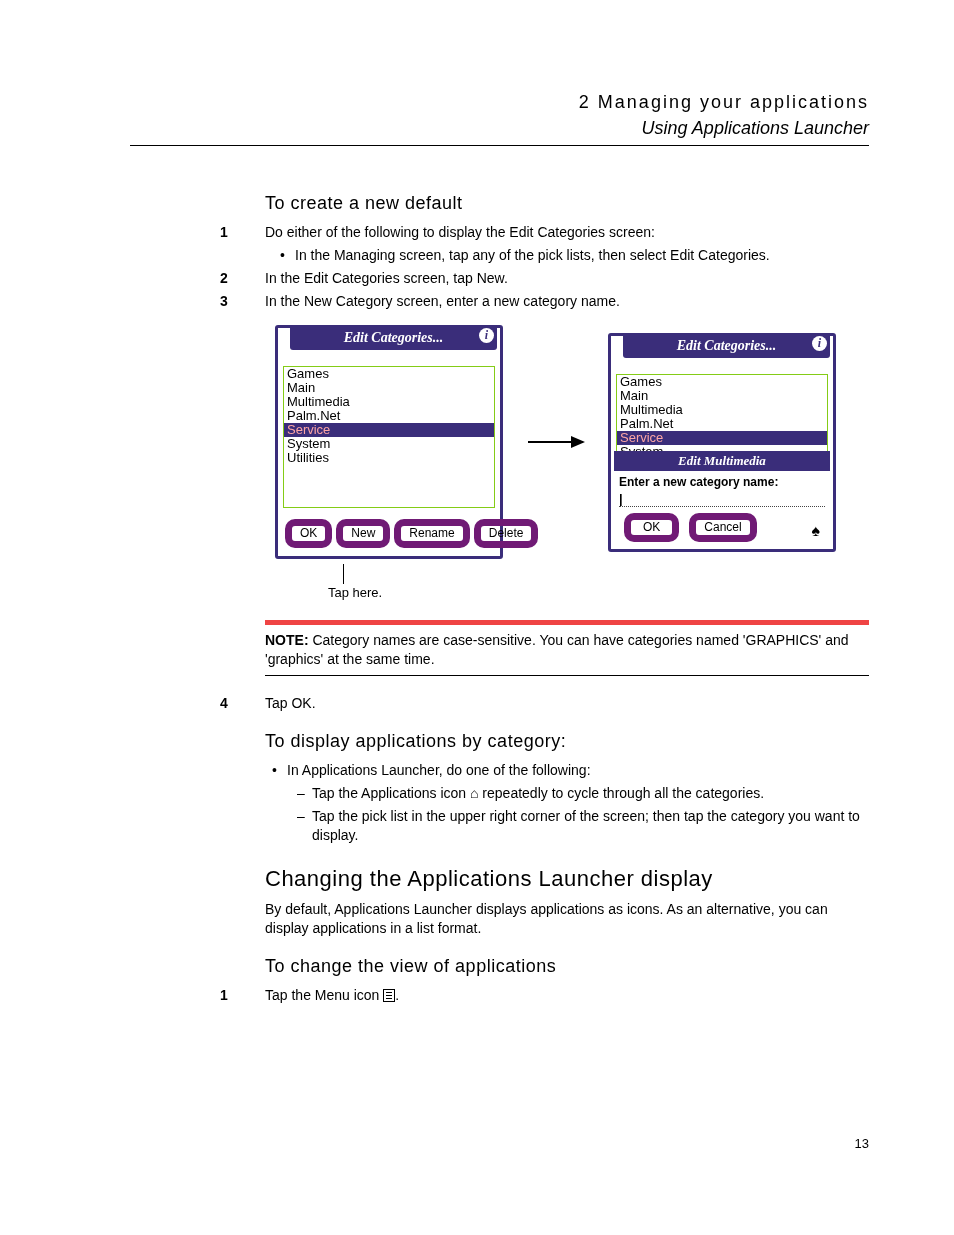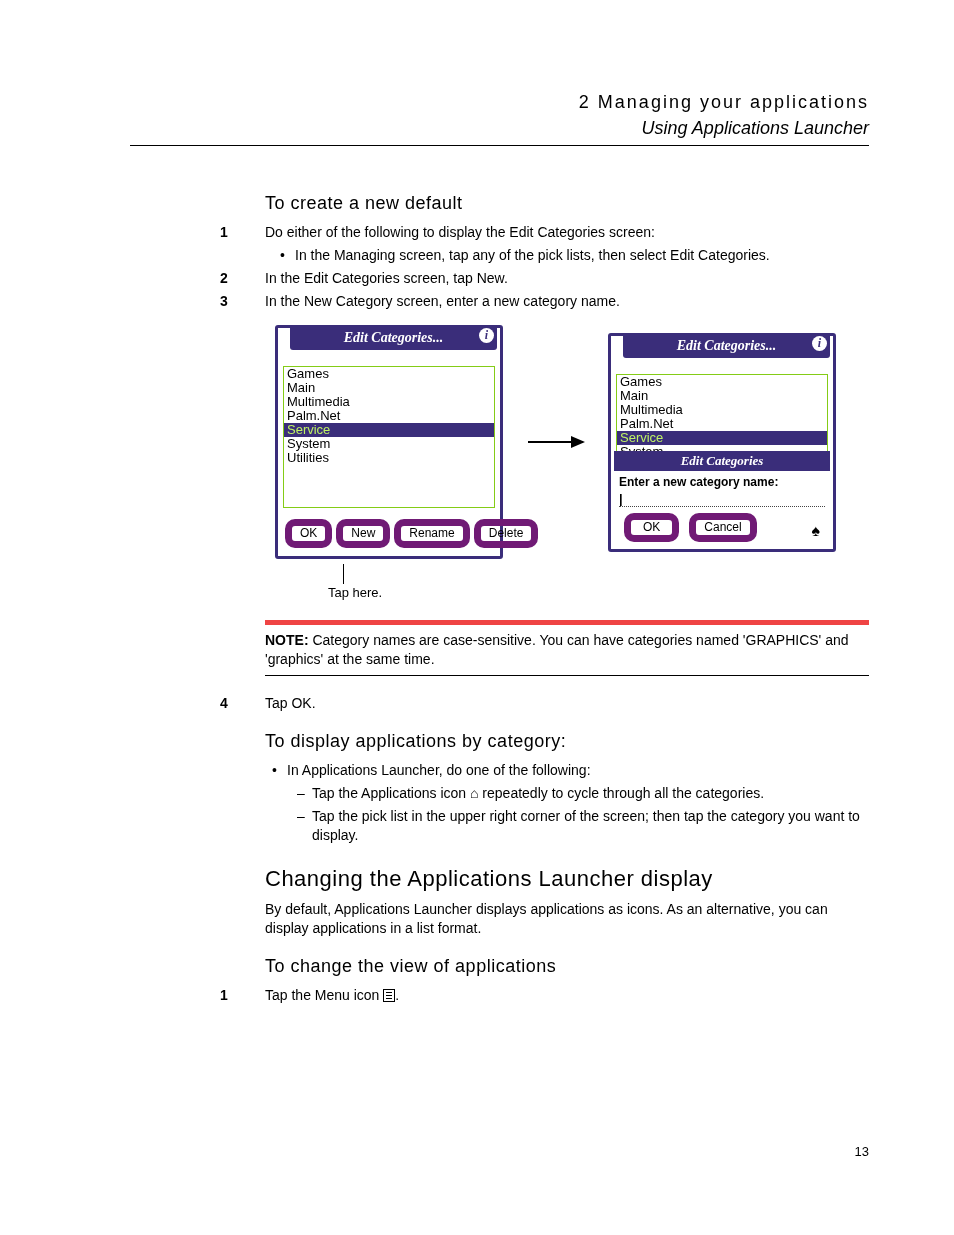--- a/index.html
+++ b/index.html
@@ -133,21 +133,21 @@
     margin: 16px 5px 5px 5px;
   }
   .palm-list div {
     font-family: Arial, sans-serif;
     font-size: 13px;
     padding: 0 3px;
     line-height: 14px;
   }
   .palm-list .sel {
     background: #3a2d7a;
-    color: #bef264;
+    color: #fca5a5;
   }
   .palm-btns {
     display: flex;
     gap: 4px;
     padding: 6px 5px 2px 7px;
   }
   .palm-btn {
     border: 7px solid #701a75;
     border-radius: 10px;
     padding: 0 8px;
@@ -243,21 +243,21 @@
       linear-gradient(#000,#000) 2px 8px/6px 1px no-repeat;
   }
   .up-arrow-fig {
     position: absolute;
     right: 10px; bottom: 4px;
     font-size: 16px;
     font-weight: bold;
   }
   .page-num {
     position: absolute;
-    bottom: 74px;
+    bottom: 82px;
     right: 85px;
     font-size: 13px;
   }
 </style>
 </head>
 <body>
 
 <div class="page">
 
   <div class="header">
@@ -325,21 +325,21 @@
           <div class="palm-list" style="height:85px; border-bottom:none;">
             <div>Games</div>
             <div>Main</div>
             <div>Multimedia</div>
             <div>Palm.Net</div>
             <div class="sel">Service</div>
             <div style="overflow:hidden;height:8px;">System</div>
           </div>
           <div style="height:78px;"></div>
           <div class="overlay-dialog">
-            <div class="overlay-title">Edit Categories</div>
+            <div class="overlay-title">Edit Multimedia</div>
             <div class="overlay-prompt">Enter a new category name:</div>
             <div class="overlay-input"><b>|</b></div>
             <div class="overlay-btns">
               <span class="palm-btn" style="padding:0 12px;">OK</span>
               <span class="palm-btn">Cancel</span>
             </div>
             <span class="up-arrow-fig">♠</span>
           </div>
         </div>
       </div>

